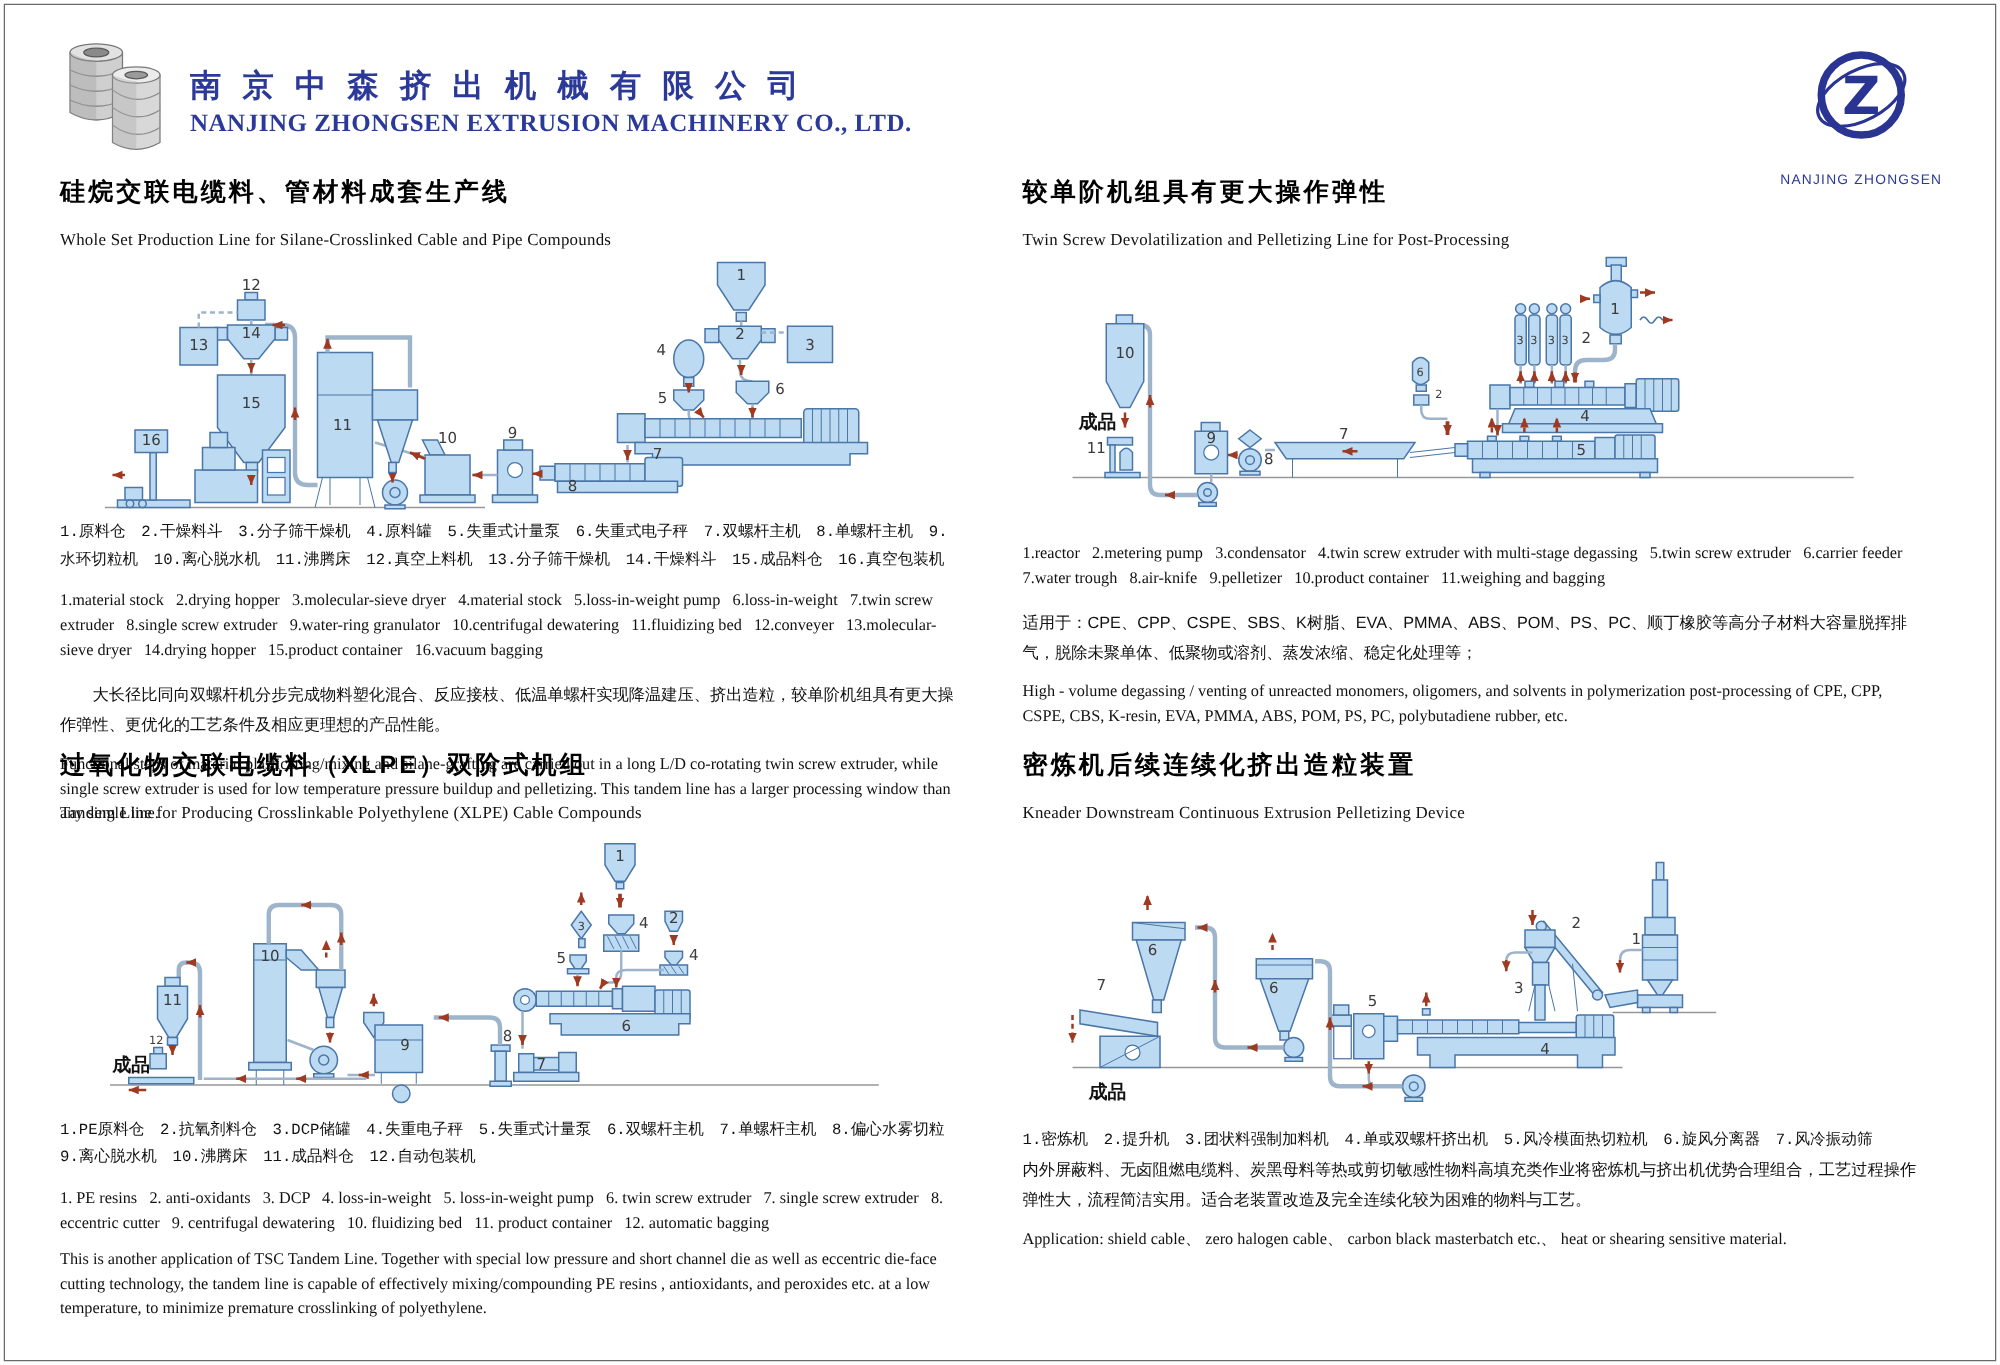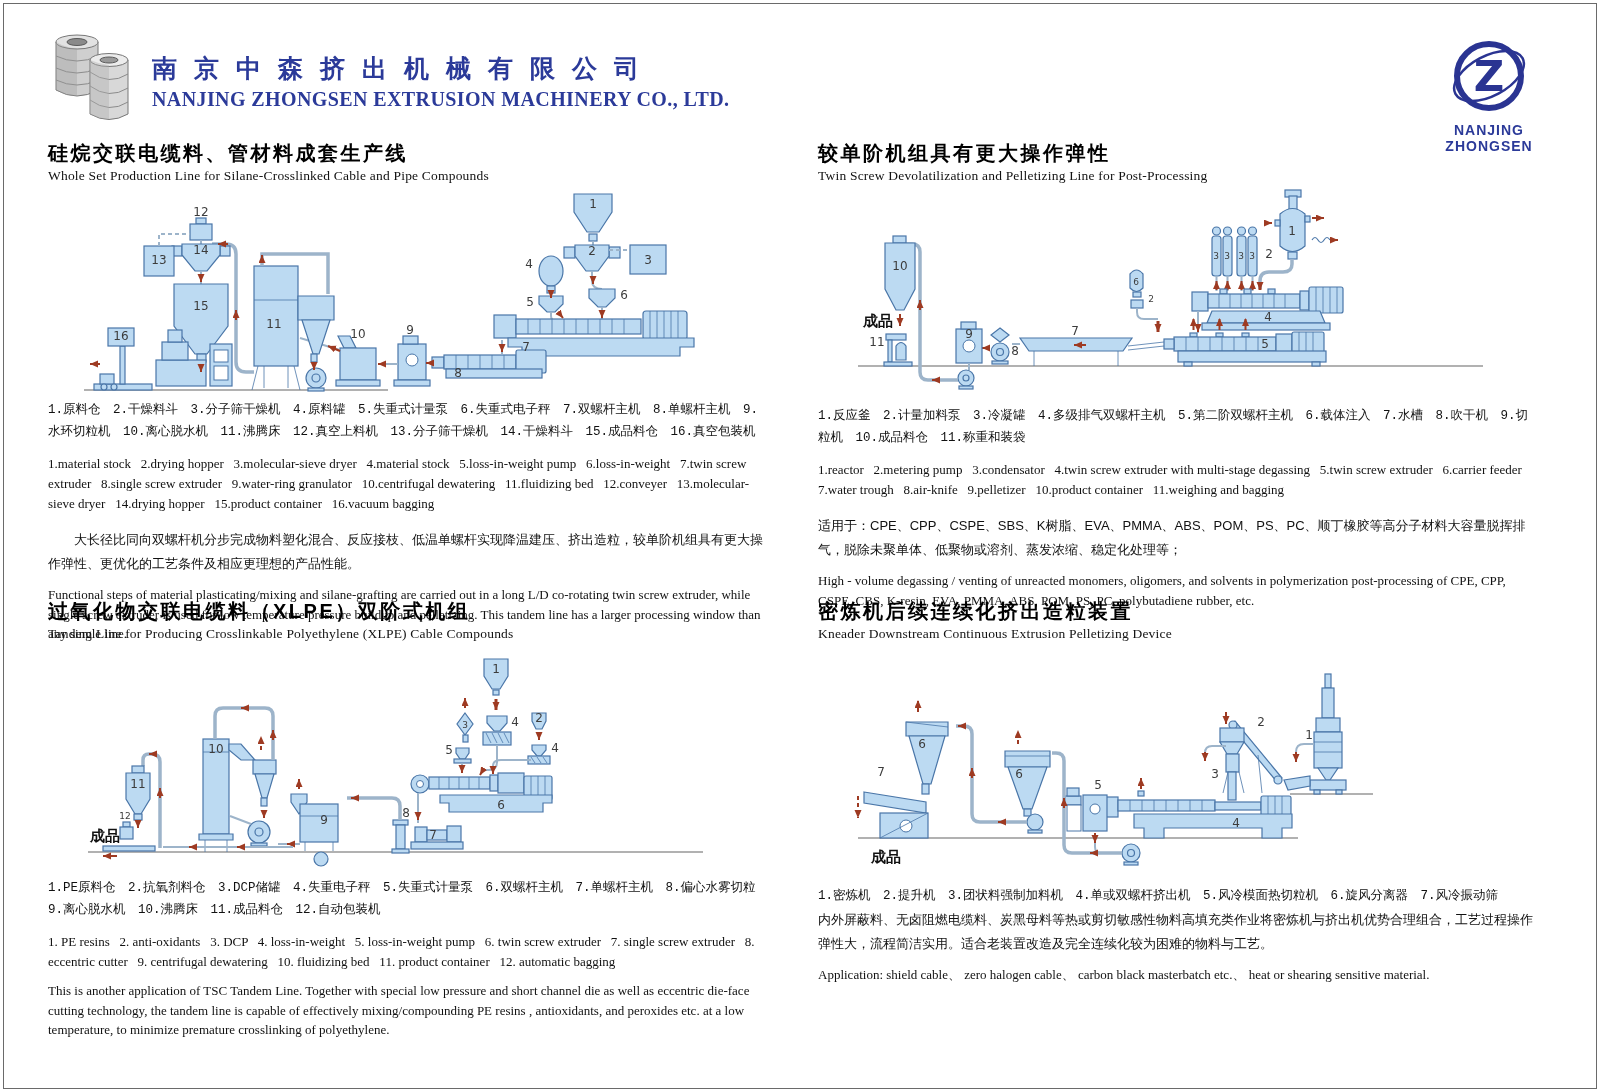--- a/index.html
+++ b/index.html
@@ -7,25 +7,25 @@
         font-family:"Liberation Sans",sans-serif;color:#1c1c1c;overflow:hidden;}
   .page-border{position:absolute;inset:3px;border:1px solid #6a6a6a;pointer-events:none;}
   
   .header{position:absolute;left:0;top:0;width:1600px;height:130px;}
   .screw-logo{position:absolute;left:46px;top:30px;}
   .co-cn{position:absolute;left:152px;top:52px;font-size:25px;font-weight:bold;
          letter-spacing:17px;color:#2b3a99;white-space:nowrap;}
   .co-en{position:absolute;left:152px;top:88px;font-family:"Liberation Serif",serif;
          font-size:20px;font-weight:bold;letter-spacing:0.4px;color:#2b3a99;white-space:nowrap;}
   .zlogo{position:absolute;left:1424px;top:38px;width:130px;text-align:center;}
-  .zlogo-sub{font-size:14px;font-weight:bold;color:#2b3a99;letter-spacing:1px;margin-top:2px;}
+  .zlogo-sub{font-size:11px;font-weight:normal;color:#2b3a99;letter-spacing:1px;margin-top:18px;}
   
   .sec{position:absolute;width:715px;}
   .tcn{margin:0;font-size:20px;font-weight:bold;letter-spacing:2.5px;color:#000000;}
-  .ten{font-family:"Liberation Serif",serif;font-size:13.5px;color:#111;margin-top:1px;letter-spacing:0.2px;}
+  .ten{font-family:"Liberation Serif",serif;font-size:13.5px;color:#111;margin-top:17px;letter-spacing:0.2px;}
   .dwrap{margin-top:4px;}
   .leg-cn{font-size:12.5px;line-height:1.75;color:#111;white-space:pre-wrap;font-family:Liberation Mono, monospace;}
   .leg-en{font-family:"Liberation Serif",serif;font-size:13px;line-height:1.55;color:#111;
           margin-top:10px;white-space:pre-wrap;}
   .para-cn{font-size:13px;line-height:1.85;margin:14px 0 0 0;color:#111;}
   .para-cn.ind{text-indent:2em;}
   .para-cn.lbl{margin:14px 0 0 0;}
   .para-cn.follow{margin:0;}
   .para-en{font-family:"Liberation Serif",serif;font-size:13px;line-height:1.5;margin:9px 0 0 0;color:#111;}
   
@@ -323,21 +323,20 @@
             <text x="323" y="114" class="dlab s">2</text>
             <text x="247" y="147" class="dlab">7</text>
             <text x="187" y="167" class="dlab">8</text>
             <text x="141" y="150" class="dlab">9</text>
             <text x="72" y="82" class="dlab">10</text>
             <text x="49" y="158" class="dlab">11</text>
             <text x="50" y="138" class="dlab big">成品</text>
           </g>
       </svg>
     </div>
-    <div class="leg-cn">1.反应釜　2.计量加料泵　3.冷凝罐　4.多级排气双螺杆主机　5.第二阶双螺杆主机　6.载体注入　7.水槽　8.吹干机　9.切粒机　10.成品料仓　11.称重和装袋</div>
     <div class="leg-en">1.reactor   2.metering pump   3.condensator   4.twin screw extruder with multi-stage degassing   5.twin screw extruder   6.carrier feeder   7.water trough   8.air-knife   9.pelletizer   10.product container   11.weighing and bagging</div>
     <p class="para-cn">适用于：CPE、CPP、CSPE、SBS、K树脂、EVA、PMMA、ABS、POM、PS、PC、顺丁橡胶等高分子材料大容量脱挥排气，脱除未聚单体、低聚物或溶剂、蒸发浓缩、稳定化处理等；</p>
     <p class="para-en">High - volume degassing / venting of unreacted monomers, oligomers, and solvents in polymerization post-processing of CPE, CPP, CSPE, CBS, K-resin, EVA, PMMA, ABS, POM, PS, PC, polybutadiene rubber, etc.</p>
   </section>
 
   <section class="sec" style="left:48px;top:598px;">
     <h2 class="tcn">过氧化物交联电缆料（XLPE）双阶式机组</h2>
     <div class="ten">Tandem Line for Producing Crosslinkable Polyethylene (XLPE) Cable Compounds</div>
     <div class="dwrap">
       <svg width="680" height="232" viewBox="0 0 650 232">

